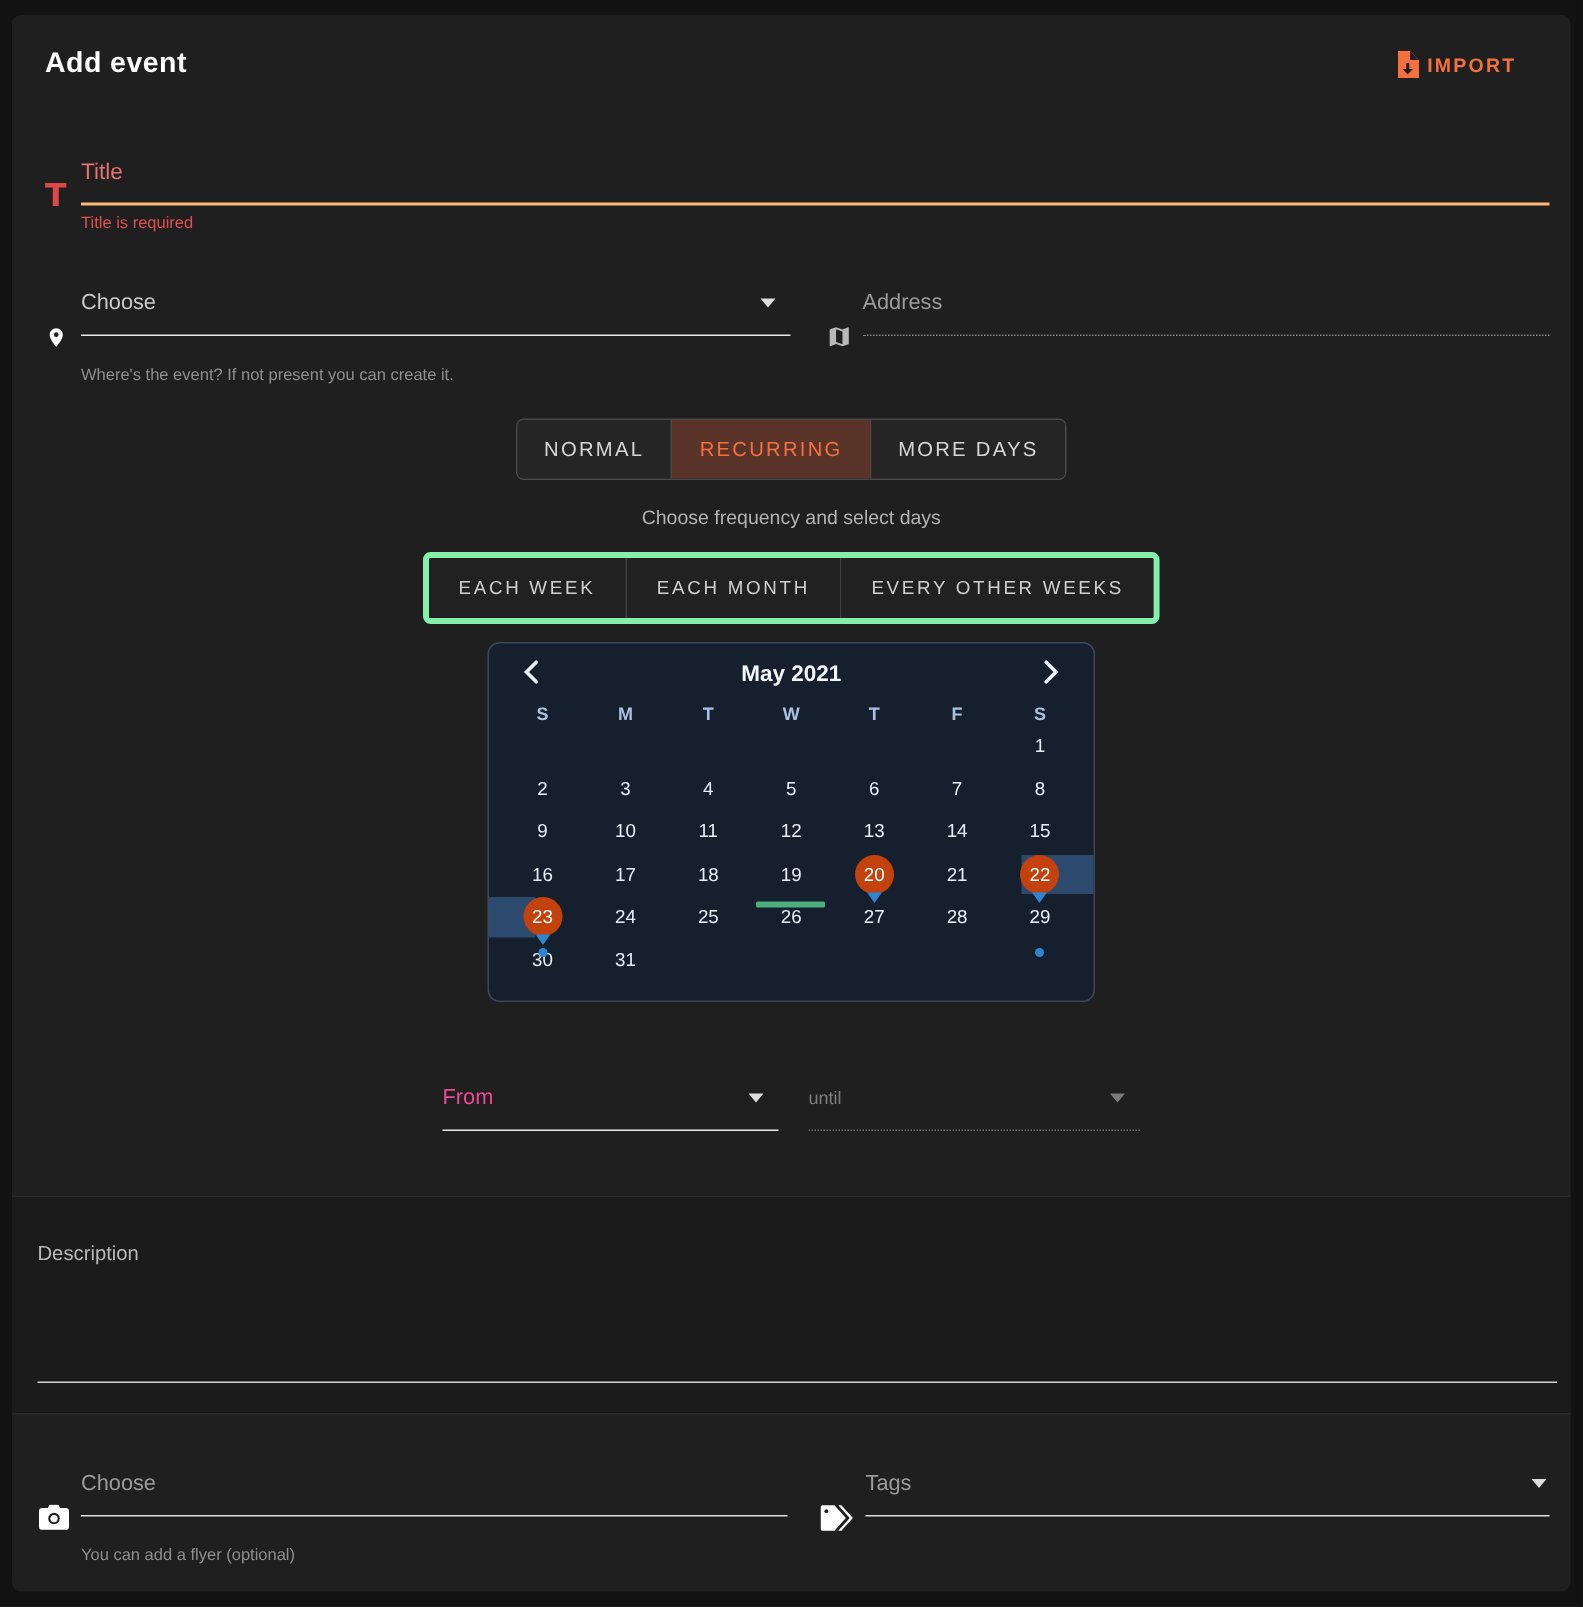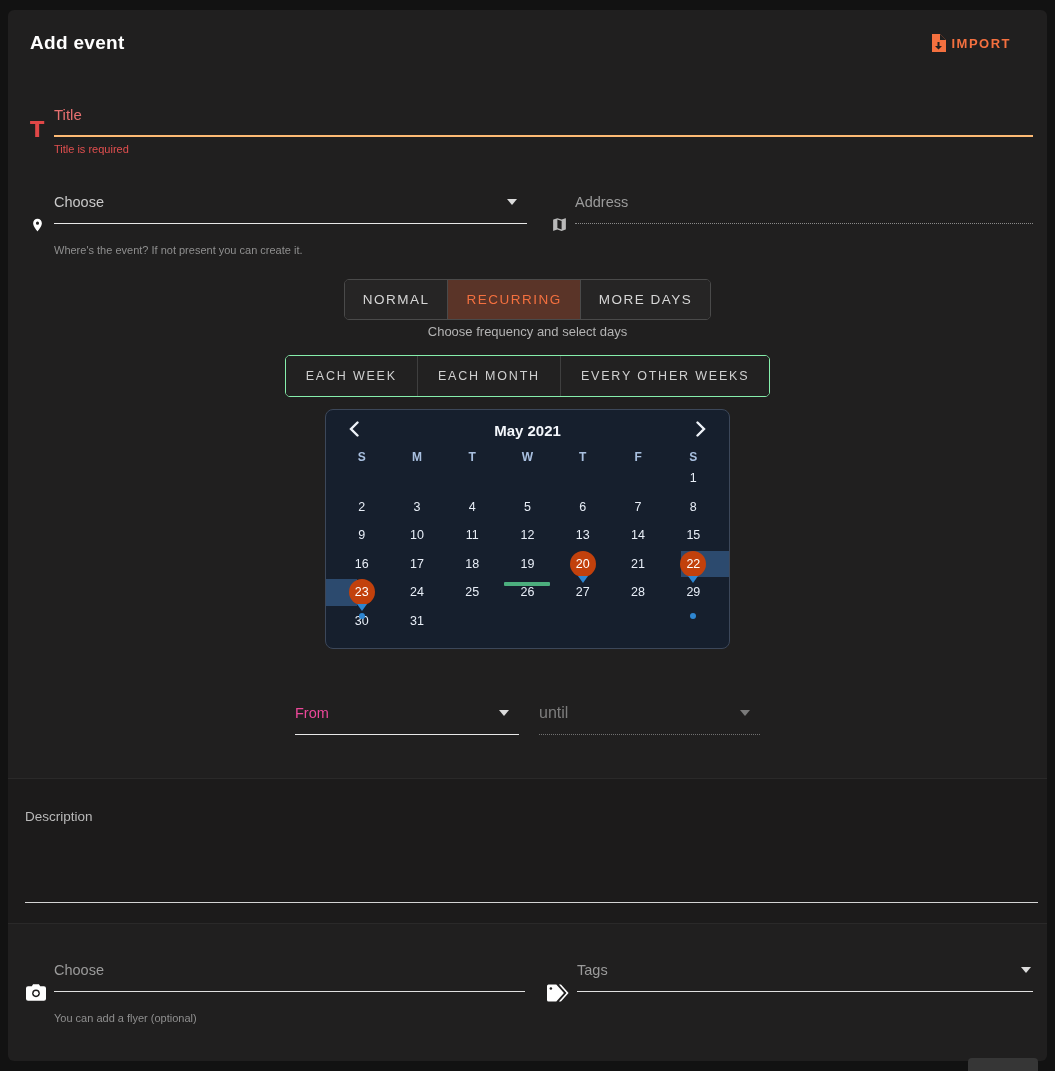--- a/index.html
+++ b/index.html
@@ -41,23 +41,23 @@
   
   .two-col { margin-top:38px; }
   .col-left { width:497px; display:flex; }
   .col-right { flex:1; display:flex; margin-left:24px; }
   
   .tabs-wrap { display:flex; justify-content:center; margin-top:23px; }
   .tab-group { display:flex; border:1px solid #4a4a4a; border-radius:5px; overflow:hidden; }
   .tab-btn { padding: 12px 18px; font-size:13.5px; letter-spacing:1.5px; color:#d6d6d6; background:#262525; border:none; border-right:1px solid #4a4a4a; cursor:pointer; font-family:inherit; }
   .tab-btn:last-child { border-right:none; }
   .tab-btn.sel { background:#5a3428; color:#f4703f; }
-  .caption { text-align:center; margin-top:4px; font-size:13px; color:#b3b3b3; }
+  .caption { text-align:center; margin-top:17px; font-size:13px; color:#b3b3b3; }
   .freq-wrap { display:flex; justify-content:center; margin-top:16px; }
-  .freq-group { display:flex; border:1px solid #86efac; border-radius:5px; overflow:hidden; }
+  .freq-group { display:flex; border:4px solid #86efac; border-radius:5px; overflow:hidden; }
   .freq-btn { padding: 13px 20px; font-size:12.5px; letter-spacing:1.8px; color:#d0d0d0; background:#222121; border:none; border-right:1px solid #3f3f3f; cursor:pointer; font-family:inherit; }
   .freq-btn:last-child { border-right:none; }
   
   .cal-wrap { display:flex; justify-content:center; margin-top:12px; }
   .cal {
     width:405px; height:240px;
     background:#161f2d;
     border:1px solid #3c4759;
     border-radius:8px;
     padding:9px 8px 6px 8px;
@@ -86,21 +86,21 @@
     border-left:5px solid transparent; border-right:5px solid transparent;
     border-top:7px solid #2e86d1;
   }
   .greenbar { position:absolute; left:50%; transform:translateX(-50%); bottom:-8px; width:46px; height:4px; background:#4caf7e; border-radius:1px; z-index:2; }
   .daydot { position:absolute; left:50%; transform:translateX(-50%); bottom:-12px; width:6px; height:6px; border-radius:50%; background:#2e86d1; z-index:3; }
   
   .time-row { display:flex; justify-content:center; gap:20px; margin-top:55px; }
   .from-box { width:224px; }
   .until-box { width:221px; }
   .from-label { color:#ec4899; font-size:14.5px; }
-  .until-label { color:#7d7d7d; font-size:16px; }
+  .until-label { color:#7d7d7d; font-size:12px; }
   
   .desc-band {
     margin-top:43px;
     background:#1c1b1b;
     border-top:1px solid #2a2929;
     border-bottom:1px solid #2a2929;
     height:146px;
     padding: 30px 9px 0 17px;
     display:flex; flex-direction:column;
   }

